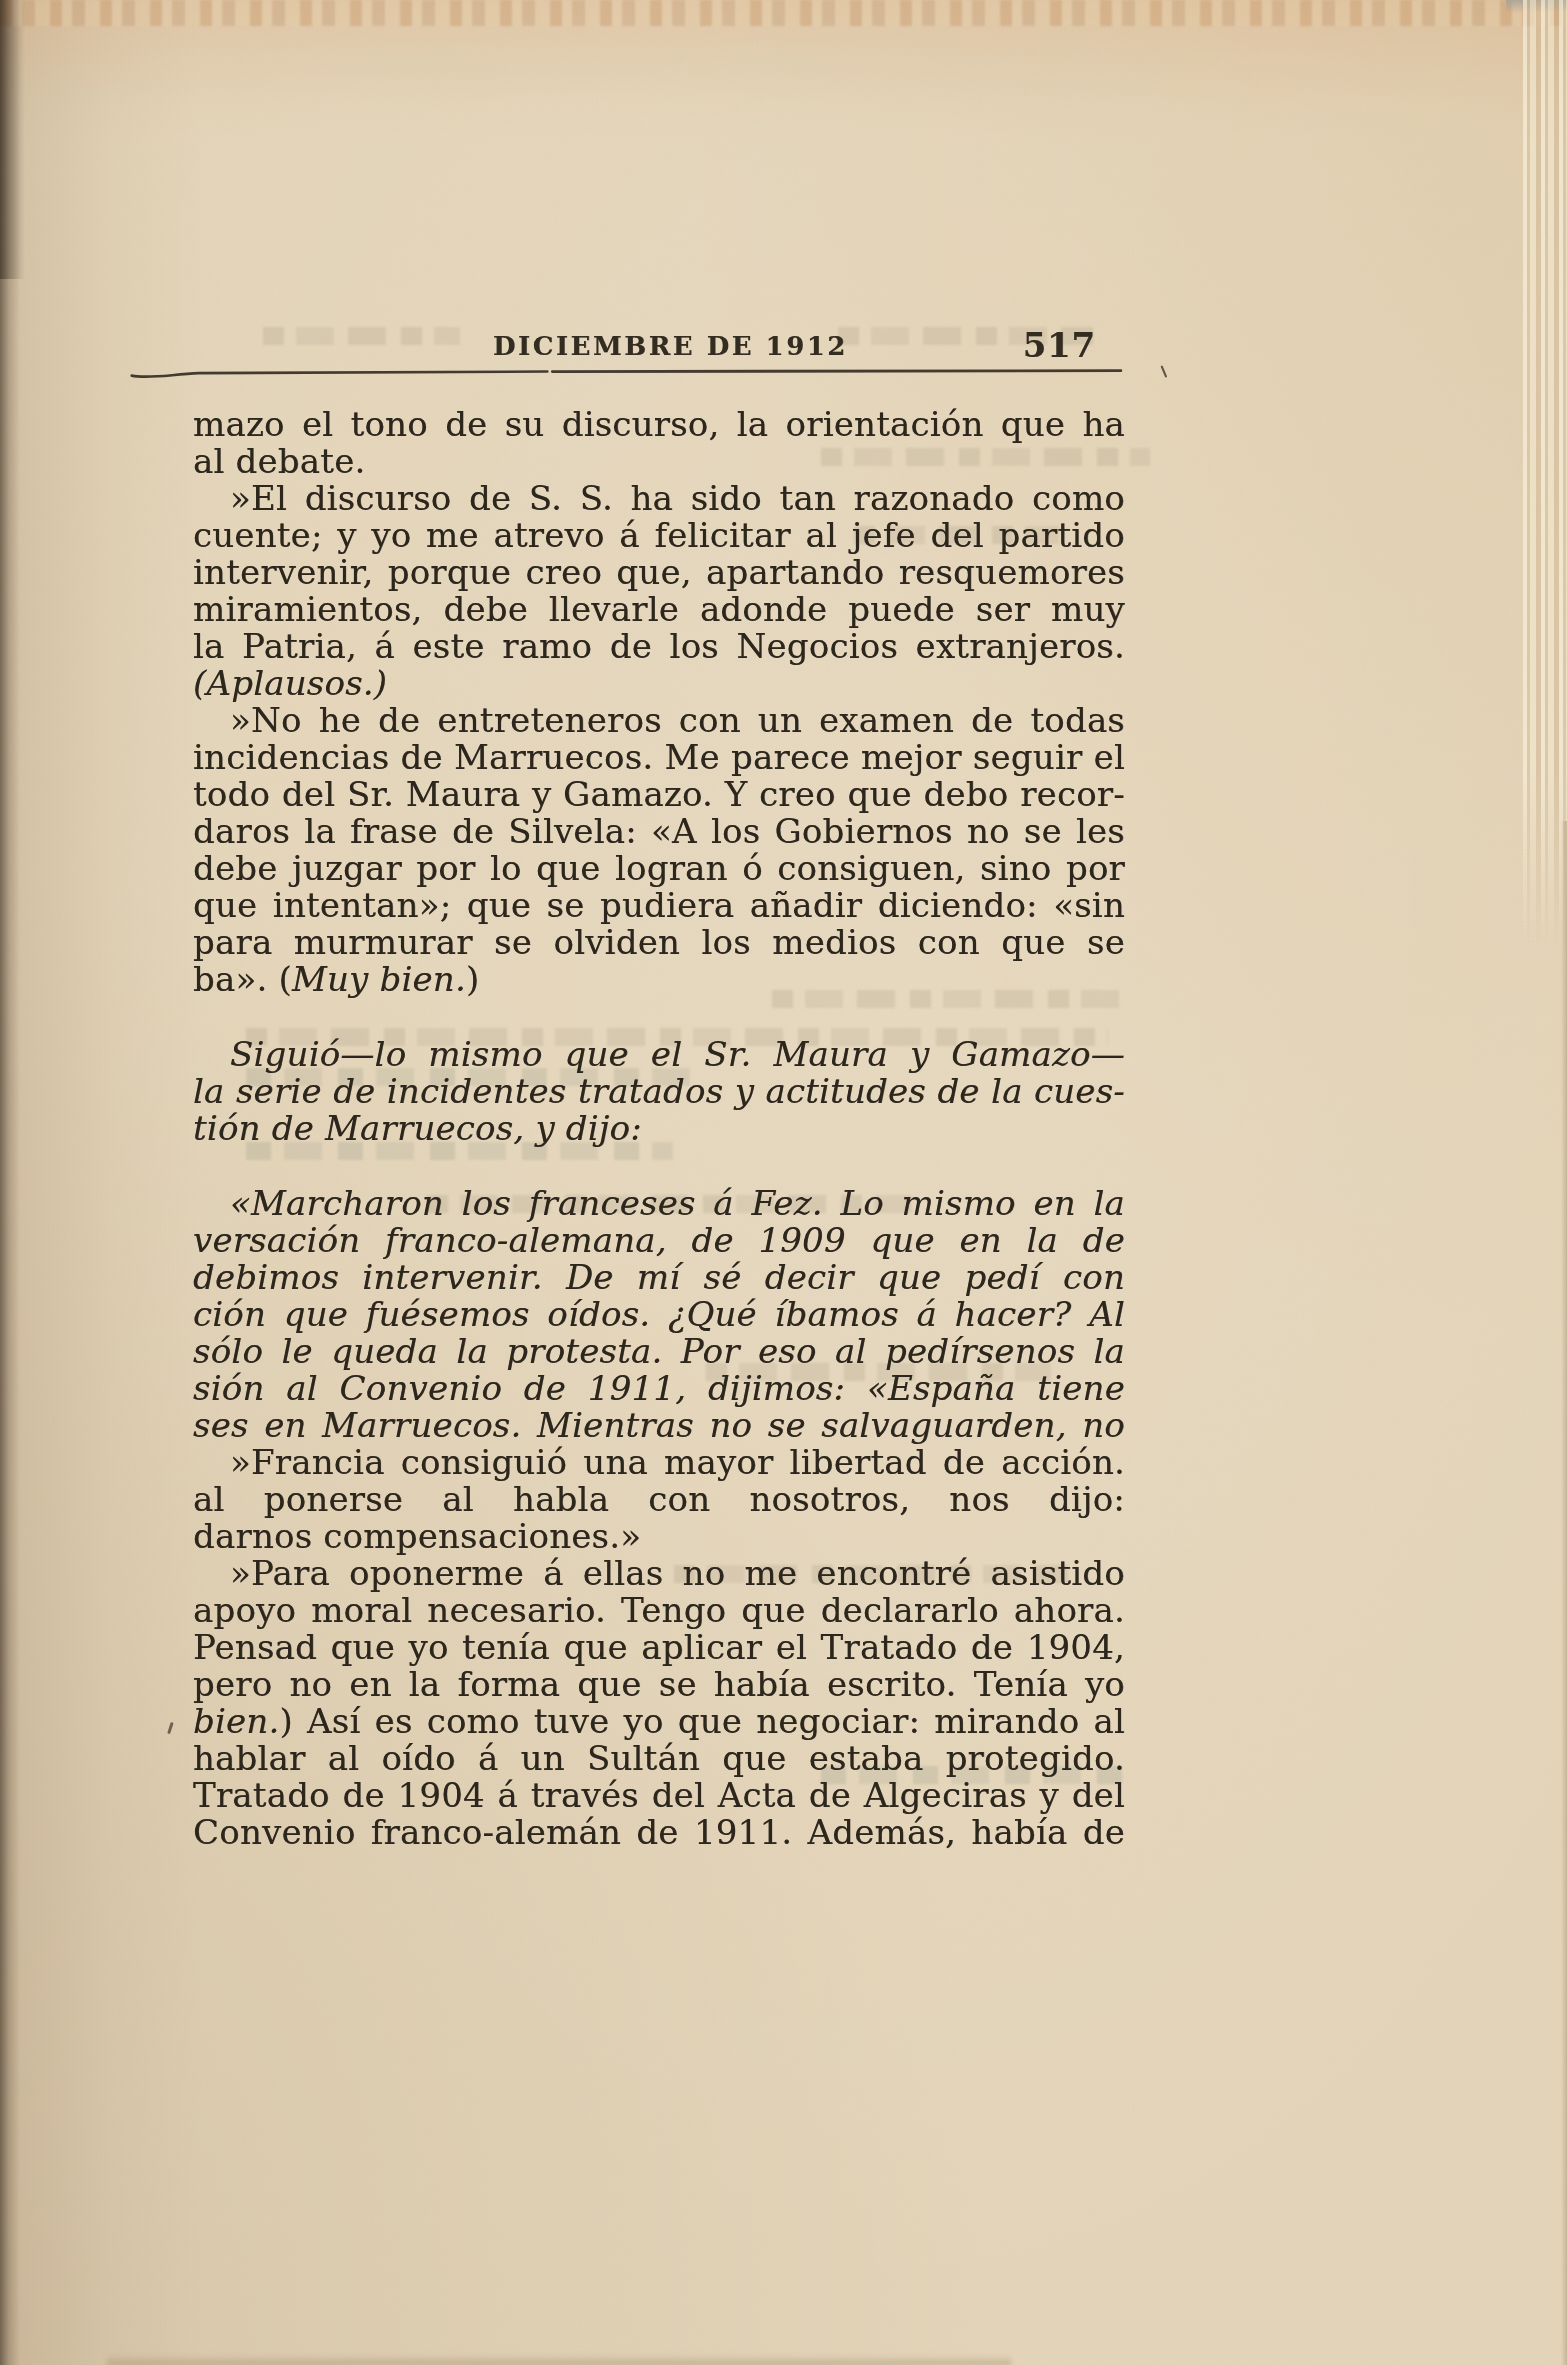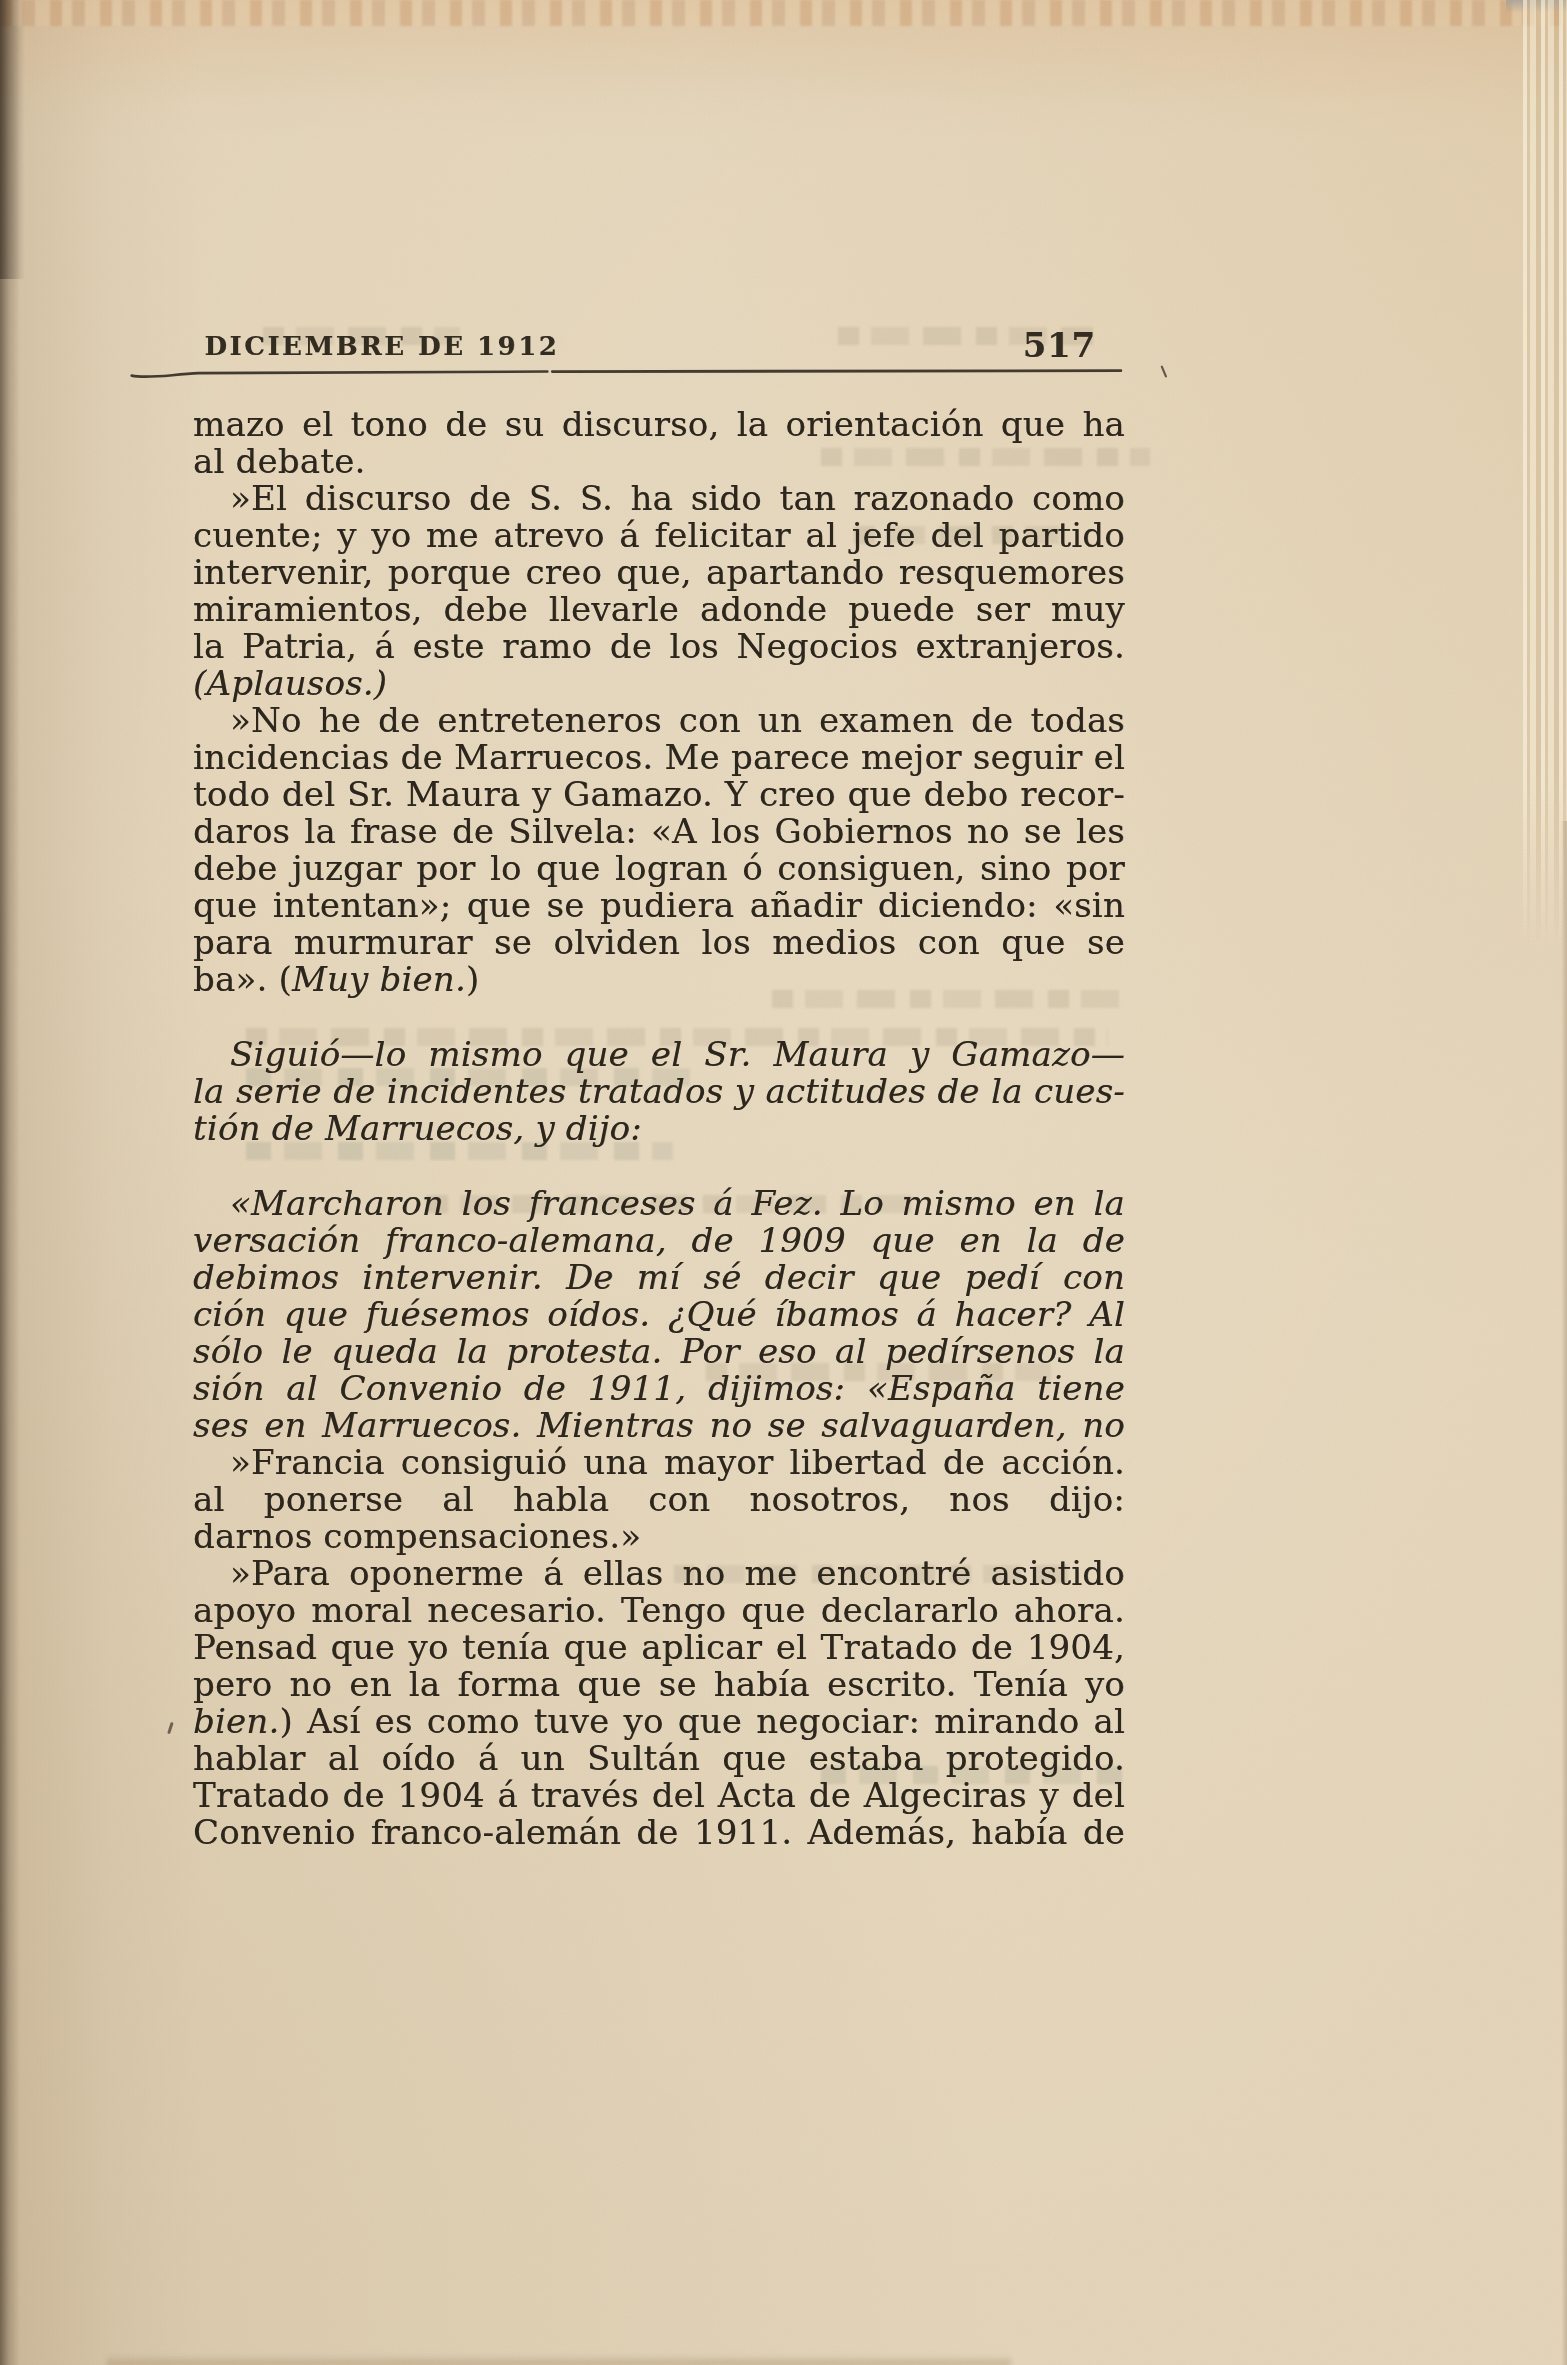--- a/index.html
+++ b/index.html
@@ -30,21 +30,21 @@
       rgba(249,241,221,0.85) 0 4.1px, rgba(213,190,152,0.55) 4.1px 7.4px,
       rgba(245,236,212,0.75) 7.4px 13px, rgba(203,178,138,0.45) 13px 18px);
     -webkit-mask-image:linear-gradient(180deg,#000 82%,transparent);
     mask-image:linear-gradient(180deg,#000 82%,transparent);}
   .right-edge-line{position:absolute;right:0;top:821px;width:5.7px;height:1544px;
     background:linear-gradient(90deg, rgba(120,98,66,0), rgba(120,98,66,0.28));}
   .bottom-smudge{position:absolute;left:107px;bottom:0;width:904px;height:11.5px;filter:blur(2.5px);
     background:linear-gradient(0deg, rgba(146,120,84,0.40), rgba(146,120,84,0));}
   
   .header{position:absolute;left:193px;top:328px;width:932px;height:38px;}
-  .header-title{position:absolute;left:0;top:3.3px;width:100%;text-align:left;padding-left:11.5px;
+  .header-title{position:absolute;left:0;top:3.3px;width:100%;text-align:center;padding-left:11.5px;
     font-size:26px;font-weight:bold;letter-spacing:2.5px;color:#332c21;
     text-shadow:0.3px 0.3px 0.5px rgba(40,32,22,0.45);}
   .page-number{position:absolute;right:29px;top:-3.3px;
     font-size:34px;font-weight:bold;letter-spacing:0.8px;color:#332c21;
     text-shadow:0.3px 0.3px 0.5px rgba(40,32,22,0.45);}
   .rule{position:absolute;left:127px;top:365px;}
   .margin-tick{position:absolute;left:169px;top:1722px;width:2.5px;height:11.5px;background:#4a4033;
     transform:rotate(18deg);border-radius:1.6px;opacity:.75;}
   
   .text-column{position:absolute;left:193px;top:406px;width:932px;

